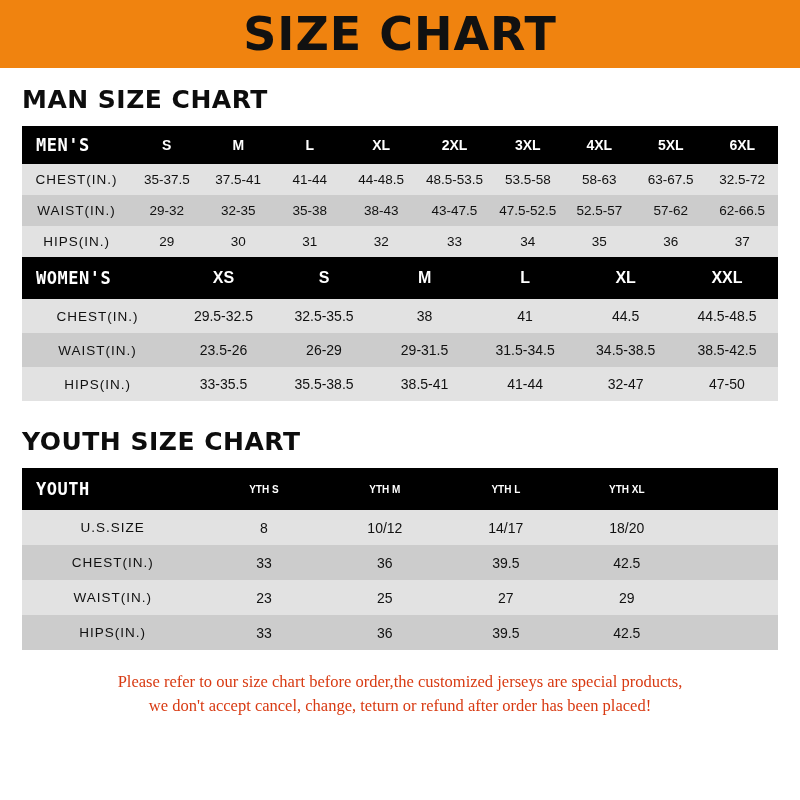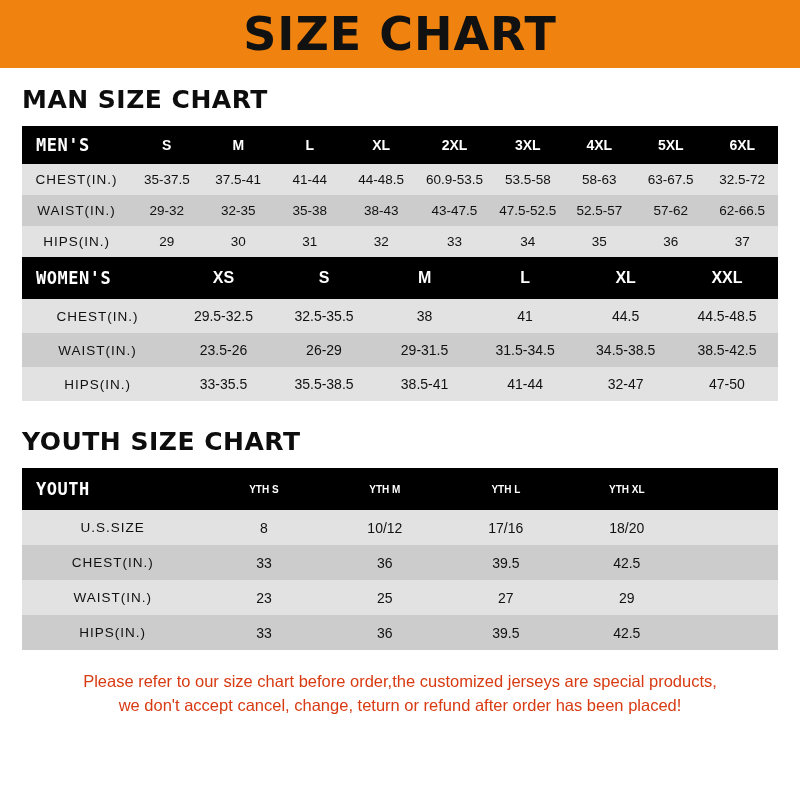--- a/index.html
+++ b/index.html
@@ -107,21 +107,21 @@
 
   
   .note {
     margin-top: 20px;
     color: #d83a12;
     font-size: 16.5px;
     line-height: 1.45;
     text-align: center;
     font-family: "Liberation Sans", sans-serif;
   }
-  .note div { white-space: nowrap; }
+  .note div { white-space: nowrap; font-family: Liberation Serif, serif; }
 </style>
 </head>
 <body>
 
 <div class="page">
 
   <div class="banner">
     <div class="banner-title">SIZE CHART</div>
   </div>
 
@@ -155,21 +155,21 @@
           <th>6XL</th>
         </tr>
       </thead>
       <tbody>
         <tr class="odd">
           <td class="rowlabel">CHEST(IN.)</td>
           <td>35-37.5</td>
           <td>37.5-41</td>
           <td>41-44</td>
           <td>44-48.5</td>
-          <td>60.9-53.5</td>
+          <td>48.5-53.5</td>
           <td>53.5-58</td>
           <td>58-63</td>
           <td>63-67.5</td>
           <td>32.5-72</td>
         </tr>
         <tr class="even">
           <td class="rowlabel">WAIST(IN.)</td>
           <td>29-32</td>
           <td>32-35</td>
           <td>35-38</td>
@@ -265,21 +265,21 @@
           <th>YTH L</th>
           <th>YTH XL</th>
           <th></th>
         </tr>
       </thead>
       <tbody>
         <tr class="odd">
           <td class="rowlabel">U.S.SIZE</td>
           <td>8</td>
           <td>10/12</td>
-          <td>17/16</td>
+          <td>14/17</td>
           <td>18/20</td>
           <td></td>
         </tr>
         <tr class="even">
           <td class="rowlabel">CHEST(IN.)</td>
           <td>33</td>
           <td>36</td>
           <td>39.5</td>
           <td>42.5</td>
           <td></td>

